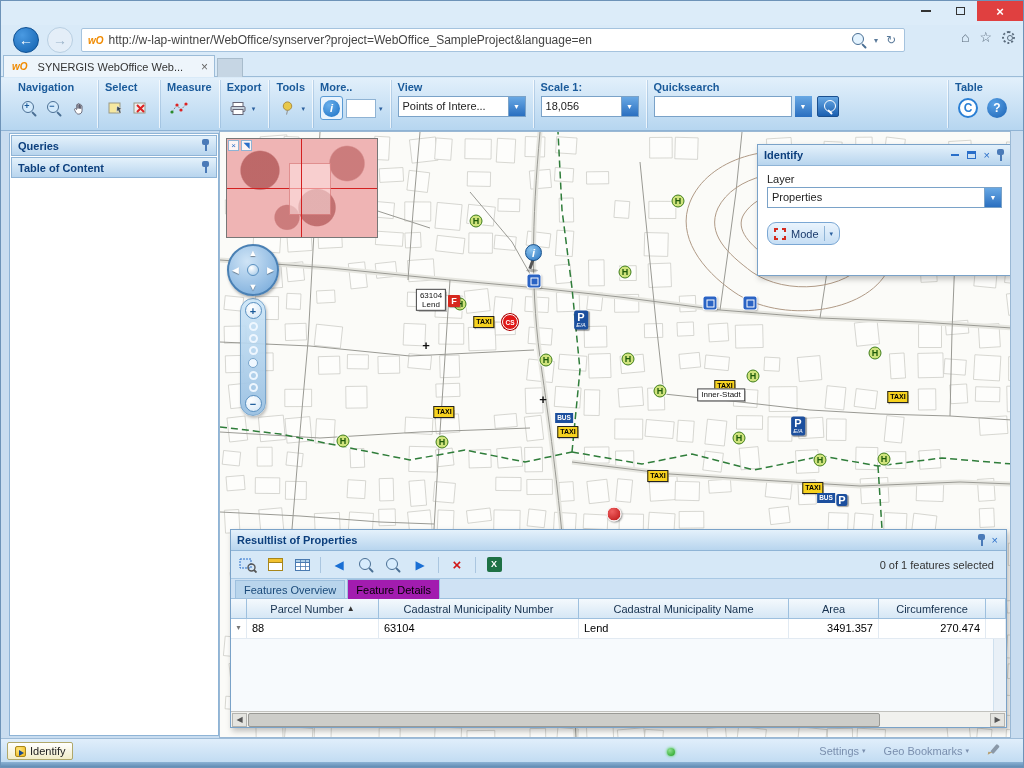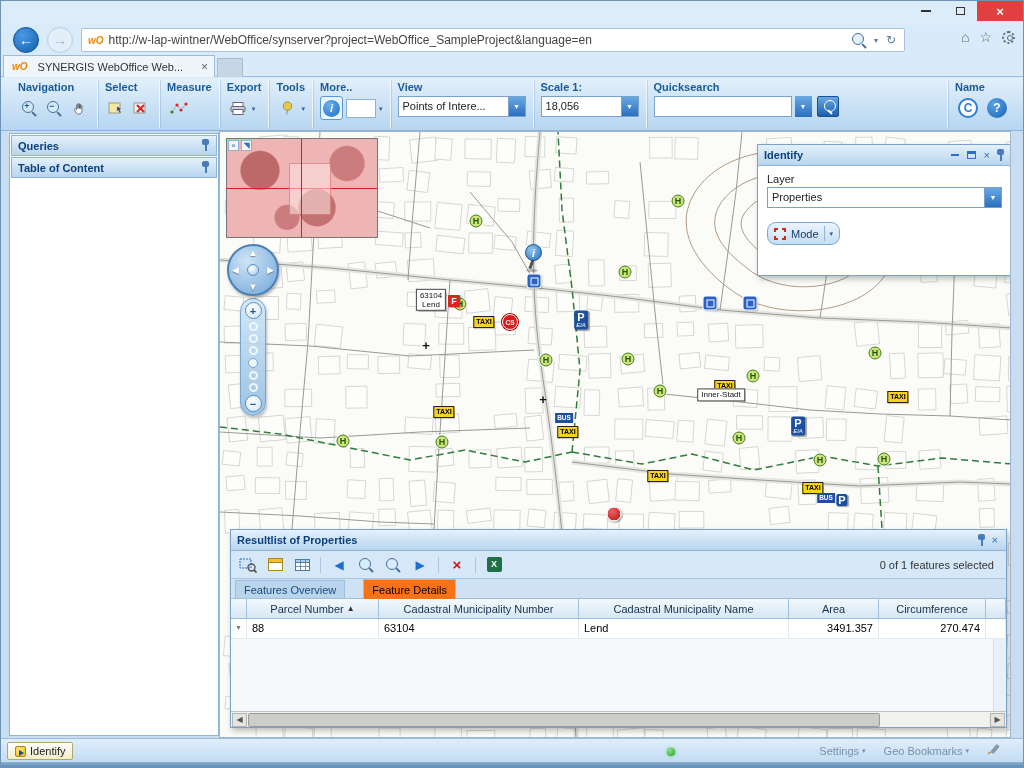--- a/index.html
+++ b/index.html
@@ -191,21 +191,21 @@
   .rl-sep{width:1px;height:16px;background:#aac6e0;margin:0 2px;}
   .blue-arrow{color:#1a6fd4;font-size:12px;font-weight:bold;}
   .red-x{color:#d01818;font-size:15px;font-weight:bold;line-height:1;}
   .excel-box{width:15px;height:15px;background:#1e7145;border-radius:2px;color:#fff;font-weight:bold;
     font-size:9px;line-height:15px;text-align:center;}
   .rl-status{margin-left:auto;font-size:11px;color:#333;padding-right:6px;}
   .rl-tabs{height:20px;background:#cfe2f4;display:flex;align-items:flex-end;padding-left:4px;gap:2px;
     border-bottom:1px solid #9ec0de;}
   .rl-tab{height:18px;padding:0 8px;font-size:11px;display:flex;align-items:center;border:1px solid #9ec0de;
     border-bottom:none;background:#b9d5ec;color:#1a4a7a;}
-  .rl-tab.active{background:#f97316;color:#000;height:20px;margin-bottom:-1px;margin-left:16px;}
+  .rl-tab.active{background:#a21caf;color:#000;height:20px;margin-bottom:-1px;}
   .rl-hrow,.rl-row{display:flex;}
   .rl-hrow{height:20px;}
   .hcell{background:linear-gradient(#f4f9fd,#d6e7f5);border-right:1px solid #9ec0de;border-bottom:1px solid #9ec0de;
     font-size:11px;color:#15304e;display:flex;align-items:center;justify-content:center;gap:3px;white-space:nowrap;overflow:hidden;}
   .rl-row{height:20px;background:#fff;}
   .cell{font-size:11px;color:#000;padding:3px 5px;border-right:1px solid #e2eaf2;border-bottom:1px solid #e2eaf2;
     white-space:nowrap;overflow:hidden;}
   .c0{width:16px;flex:none;}
   .c1{width:132px;flex:none;}
   .c2{width:200px;flex:none;}
@@ -406,21 +406,21 @@
       <div class="tb-icons">
         <input class="qs-input" value="" style="">
         <span class="qs-caret">▼</span>
         <button class="search-btn">
             <span class="mag white"></span>
           </button>
       </div>
     </div>
 
     <div class="tb-group">
-      <div class="tb-label">Name</div>
+      <div class="tb-label">Table</div>
       <div class="tb-icons">
         <button class="tb-btn">
             <span class="help-c">C</span>
           </button>
         <button class="tb-btn">
             <span class="help-q">?</span>
           </button>
       </div>
     </div>
   </div>

